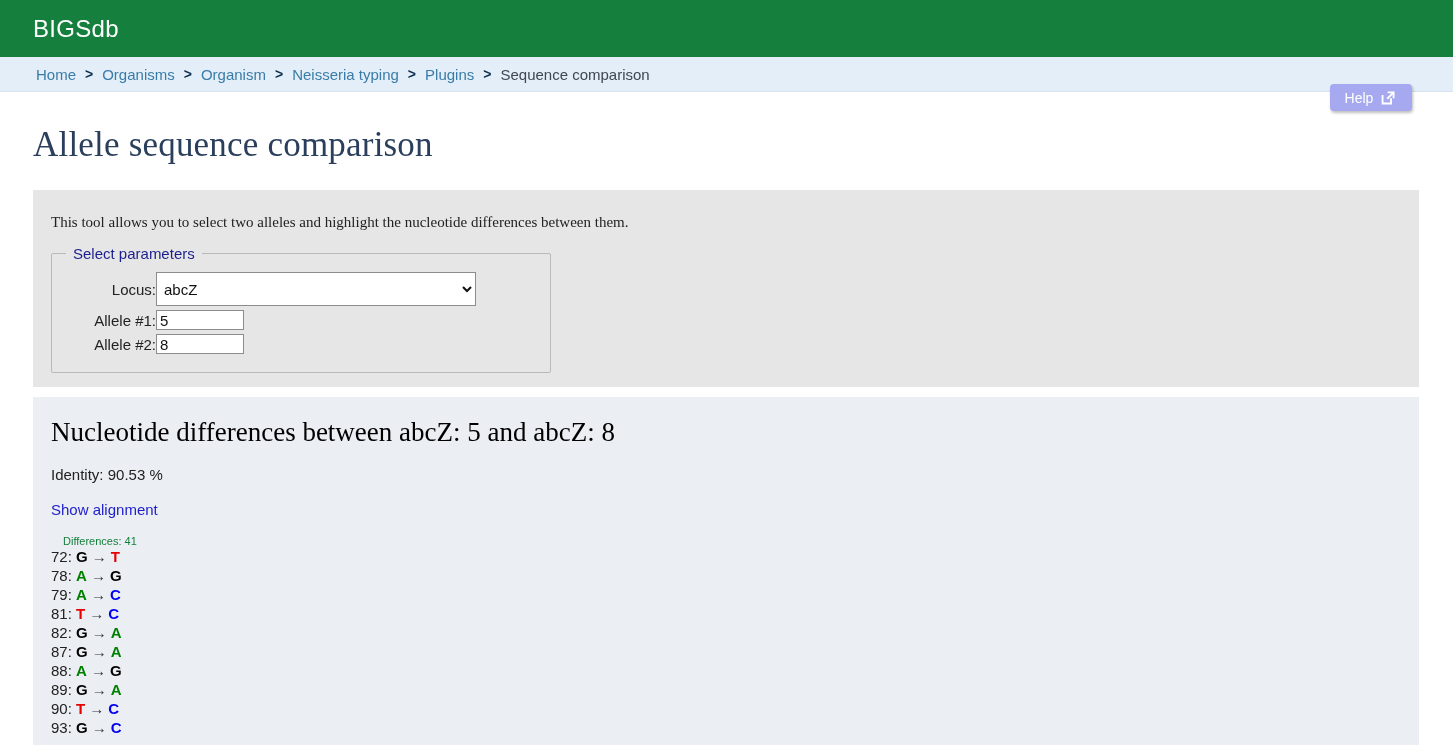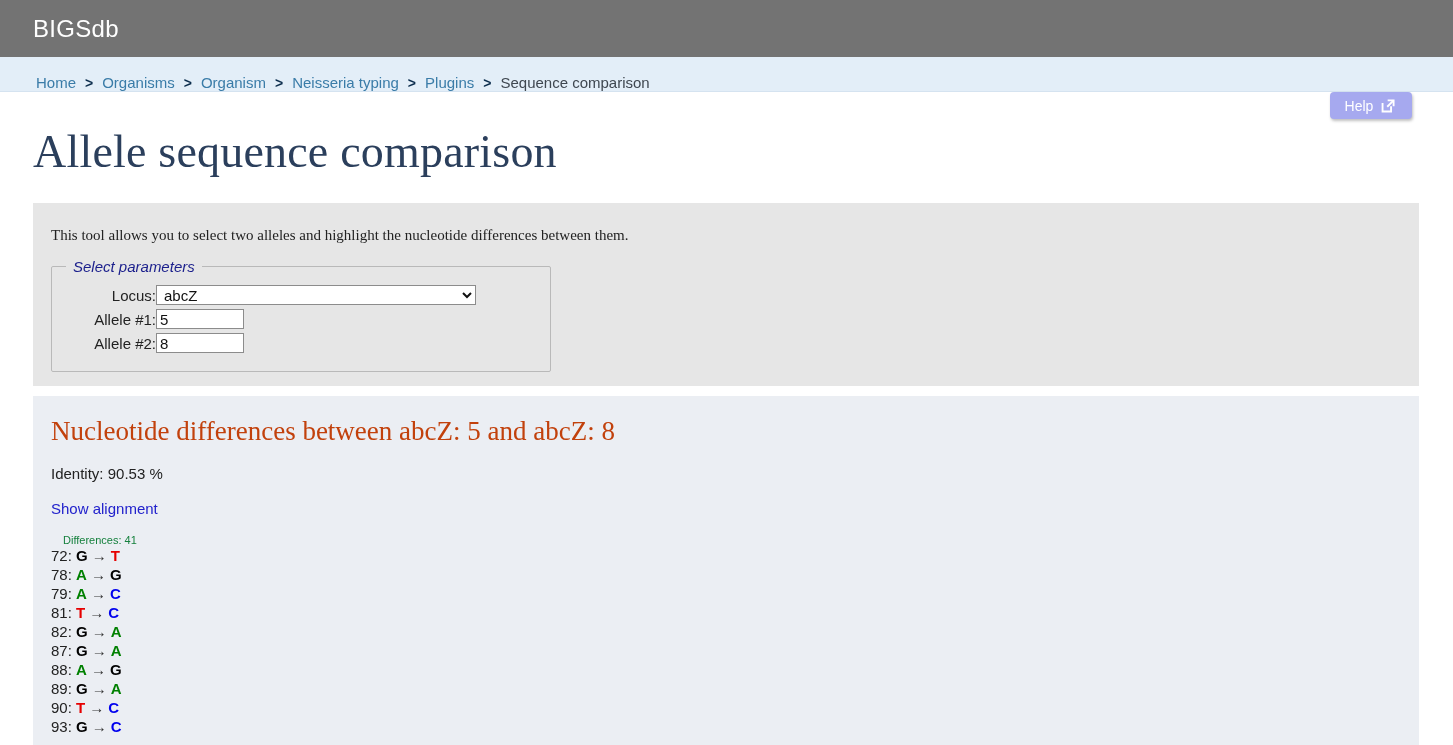--- a/index.html
+++ b/index.html
@@ -13,39 +13,39 @@
     background: #ffffff;
     font-family: "Liberation Sans", sans-serif;
     font-size: 15px;
     color: #222222;
     overflow: hidden;
   }
 
   
   #top-bar {
     height: 57px;
-    background: #737373;
+    background: #15803d;
     display: flex;
     align-items: center;
     padding-left: 33px;
     box-sizing: border-box;
   }
   #site-logo {
     color: #ffffff;
     font-size: 24px;
     letter-spacing: 0.3px;
     font-family: "Liberation Sans", sans-serif;
   }
 
   
   #breadcrumb-bar {
     height: 35px;
     background: #e3eef8;
     display: flex;
-    align-items: flex-end;
+    align-items: center;
     padding-left: 36px;
     box-sizing: border-box;
     border-bottom: 1px solid #d5e3f0;
   }
   .crumb {
     font-size: 15px;
     color: #3a7ca8;
     text-decoration: none;
     white-space: nowrap;
   }
@@ -56,21 +56,21 @@
     color: #0b2d4d;
     font-weight: bold;
     font-size: 14px;
     margin: 0 9px;
     user-select: none;
   }
 
   
   #help-button {
     position: absolute;
-    top: 92px;
+    top: 84px;
     left: 1330px;
     width: 82px;
     height: 27px;
     background: #a6a9ef;
     border-radius: 4px;
     display: flex;
     align-items: center;
     justify-content: center;
     gap: 7px;
     box-shadow: 1px 2px 3px rgba(0,0,0,0.25);
@@ -82,21 +82,21 @@
   }
   #help-button .ext-icon {
     width: 17px;
     height: 17px;
     display: block;
   }
 
   
   #page-title {
     font-family: "Liberation Serif", serif;
-    font-size: 46px;
+    font-size: 35px;
     font-weight: normal;
     color: #2b3f5c;
     margin: 0;
     padding: 33px 0 0 33px;
     letter-spacing: 0.2px;
   }
 
   
   .panel {
     margin-left: 33px;
@@ -132,40 +132,39 @@
   fieldset {
     border: 1px solid #b9b9b9;
     border-radius: 2px;
     margin: 0;
     padding: 10px 14px 14px 14px;
   }
   legend {
     color: #1b1f8c;
     font-size: 15px;
     padding: 0 7px;
-    font-style: italic;
   }
   #params-fieldset { width: 470px; }
   #action-fieldset { width: 130px; }
 
   .field-row {
     display: flex;
     align-items: center;
     margin-bottom: 4px;
   }
   .field-label {
     width: 90px;
     text-align: right;
     padding-right: 0;
     font-size: 15px;
     color: #222;
   }
   select.locus-select {
     width: 320px;
-    height: 20px;
+    height: 34px;
     font-family: "Liberation Sans", sans-serif;
     font-size: 15px;
     border: 1px solid #8c8c8c;
     background: #ffffff;
     color: #111;
     padding-left: 3px;
     box-sizing: border-box;
   }
   input.allele-input {
     width: 88px;
@@ -191,21 +190,21 @@
     cursor: pointer;
     display: block;
     margin: 4px auto 0 auto;
   }
 
   
   #results-heading {
     font-family: "Liberation Serif", serif;
     font-size: 27px;
     font-weight: normal;
-    color: #c2410c;
+    color: #000000;
     margin: 4px 0 18px 0;
   }
   .result-line {
     font-size: 15px;
     color: #222;
     margin: 0 0 18px 0;
   }
   #show-alignment-link {
     font-size: 15px;
     color: #2222cc;

